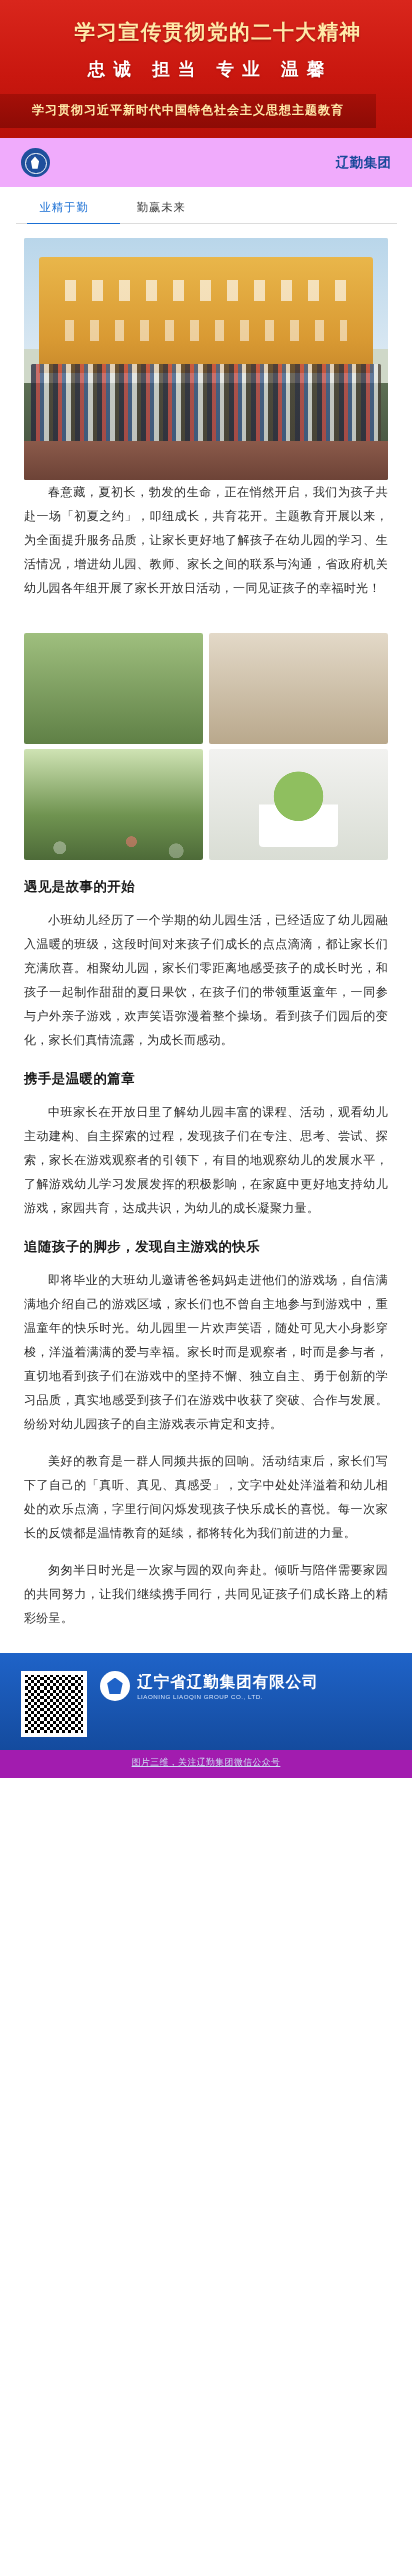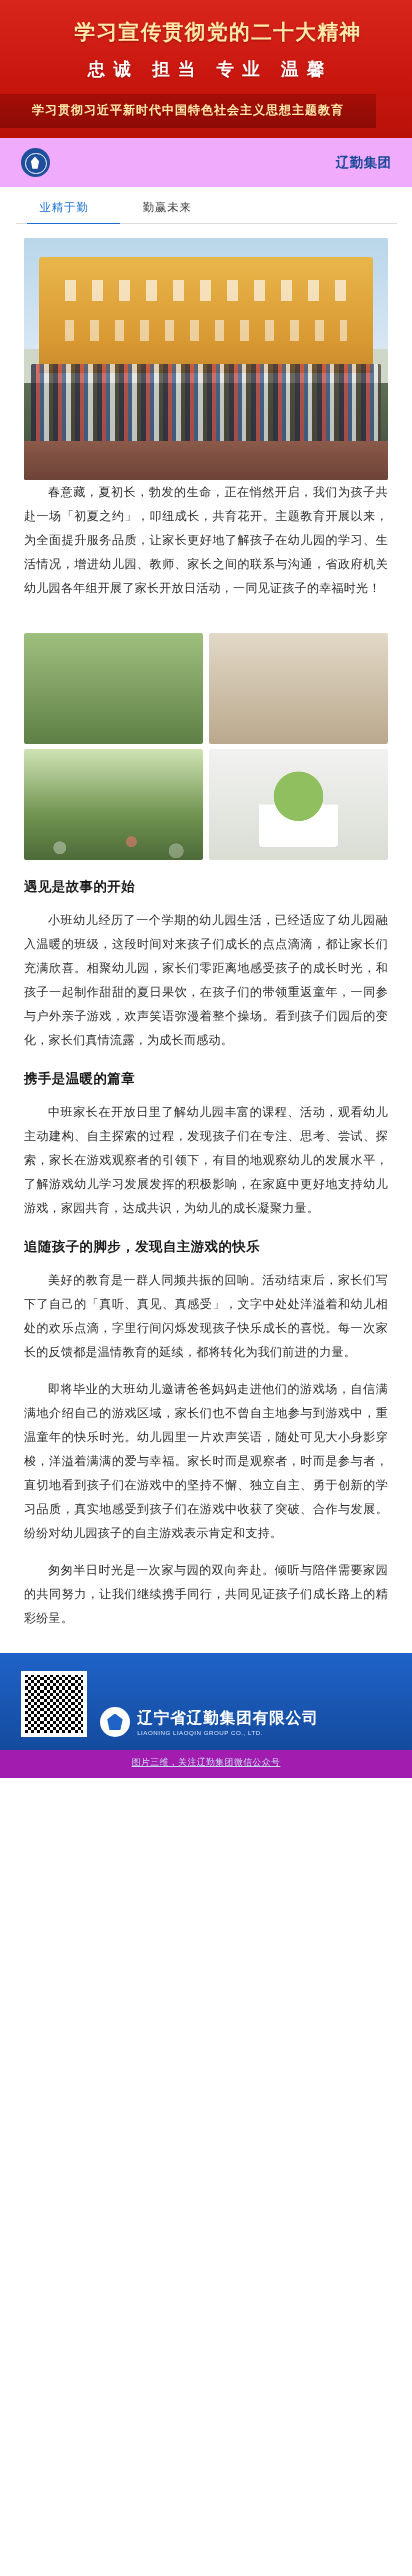--- a/index.html
+++ b/index.html
@@ -107,21 +107,21 @@
     font-weight: bold;
     letter-spacing: 0.5px;
   }
 
   
   .tabs {
     width: 412px;
     padding: 5.2px 15.5px 0 15.5px;
     display: flex;
     align-items: flex-end;
-    gap: 6px;
+    gap: 0;
     background: #ffffff;
   }
   .tab {
     flex: 0 0 auto;
     padding: 7.2px 24px 8.2px 24px;
     font-size: 11.3px;
     color: #3c3c3c;
     letter-spacing: 1px;
     background: transparent;
     border: none;
@@ -264,21 +264,21 @@
 
   .divider-space { height: 15.5px; }
 
   
   .footer {
     margin-top: 23px;
     width: 412px;
     background: linear-gradient(180deg, #1f63c8 0%, #144b9e 100%);
     padding: 17.5px 20.6px 13.4px 20.6px;
     display: flex;
-    align-items: flex-end;
+    align-items: flex-start;
     gap: 13.4px;
   }
   .qr {
     width: 66px; height: 66px;
     background: #ffffff;
     padding: 4.1px;
     flex: 0 0 auto;
   }
   .qr-inner {
     width: 100%; height: 100%;
@@ -379,23 +379,23 @@
       <div class="photo photo-sm ph-white"></div>
     </div>
 
     <h2 class="section-title">遇见是故事的开始</h2>
     <p class="body">小班幼儿经历了一个学期的幼儿园生活，已经适应了幼儿园融入温暖的班级，这段时间对来孩子们成长的点点滴滴，都让家长们充满欣喜。相聚幼儿园，家长们零距离地感受孩子的成长时光，和孩子一起制作甜甜的夏日果饮，在孩子们的带领重返童年，一同参与户外亲子游戏，欢声笑语弥漫着整个操场。看到孩子们园后的变化，家长们真情流露，为成长而感动。</p>
 
     <h2 class="section-title">携手是温暖的篇章</h2>
     <p class="body">中班家长在开放日里了解幼儿园丰富的课程、活动，观看幼儿主动建构、自主探索的过程，发现孩子们在专注、思考、尝试、探索，家长在游戏观察者的引领下，有目的地观察幼儿的发展水平，了解游戏幼儿学习发展发挥的积极影响，在家庭中更好地支持幼儿游戏，家园共育，达成共识，为幼儿的成长凝聚力量。</p>
 
     <h2 class="section-title">追随孩子的脚步，发现自主游戏的快乐</h2>
+    <p class="body">即将毕业的大班幼儿邀请爸爸妈妈走进他们的游戏场，自信满满地介绍自己的游戏区域，家长们也不曾自主地参与到游戏中，重温童年的快乐时光。幼儿园里一片欢声笑语，随处可见大小身影穿梭，洋溢着满满的爱与幸福。家长时而是观察者，时而是参与者，直切地看到孩子们在游戏中的坚持不懈、独立自主、勇于创新的学习品质，真实地感受到孩子们在游戏中收获了突破、合作与发展。纷纷对幼儿园孩子的自主游戏表示肯定和支持。</p>
+
     <p class="body">美好的教育是一群人同频共振的回响。活动结束后，家长们写下了自己的「真听、真见、真感受」，文字中处处洋溢着和幼儿相处的欢乐点滴，字里行间闪烁发现孩子快乐成长的喜悦。每一次家长的反馈都是温情教育的延续，都将转化为我们前进的力量。</p>
-
-    <p class="body">即将毕业的大班幼儿邀请爸爸妈妈走进他们的游戏场，自信满满地介绍自己的游戏区域，家长们也不曾自主地参与到游戏中，重温童年的快乐时光。幼儿园里一片欢声笑语，随处可见大小身影穿梭，洋溢着满满的爱与幸福。家长时而是观察者，时而是参与者，直切地看到孩子们在游戏中的坚持不懈、独立自主、勇于创新的学习品质，真实地感受到孩子们在游戏中收获了突破、合作与发展。纷纷对幼儿园孩子的自主游戏表示肯定和支持。</p>
     <p class="body">匆匆半日时光是一次家与园的双向奔赴。倾听与陪伴需要家园的共同努力，让我们继续携手同行，共同见证孩子们成长路上的精彩纷呈。</p>
 
   </div>
 
   <div class="footer">
     <div class="qr">
       <div class="qr-inner"></div>
     </div>
     <div class="footer-brand">
       <div class="footer-logo-row">

